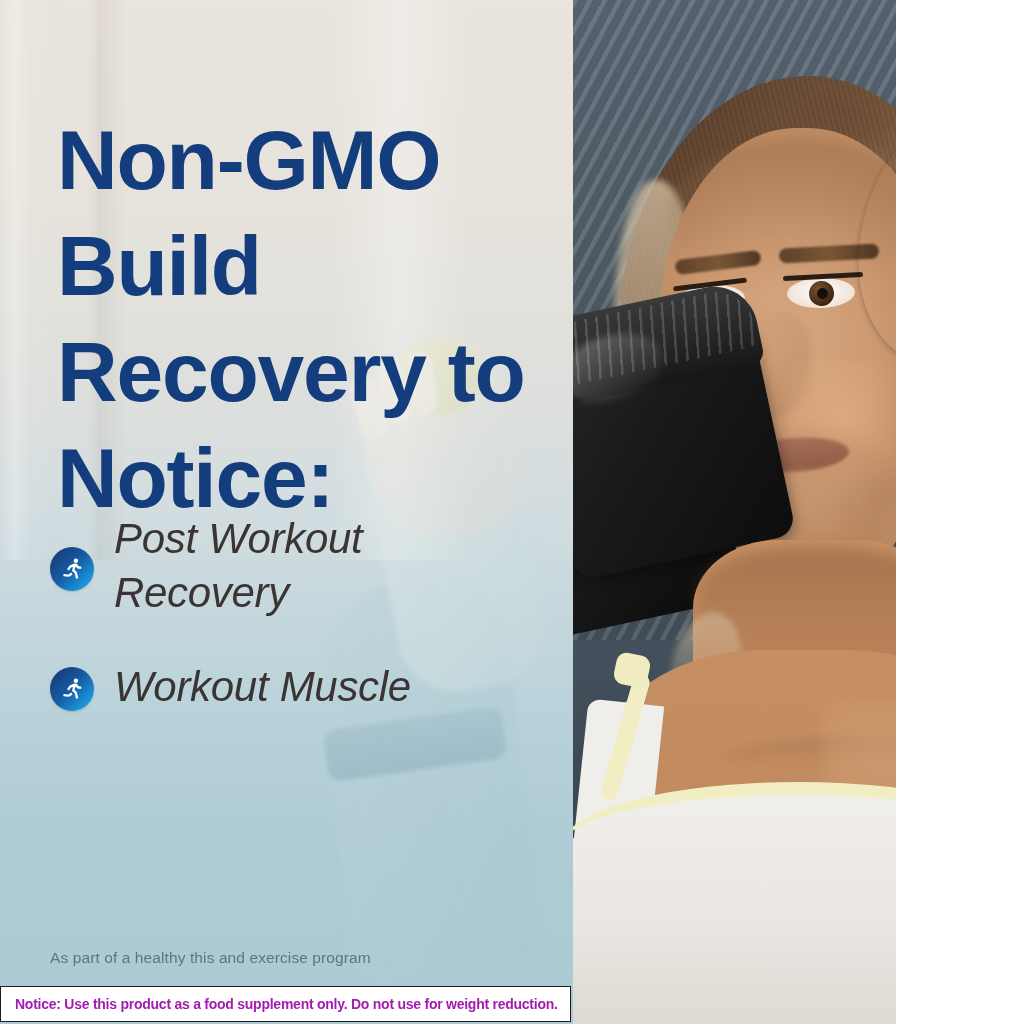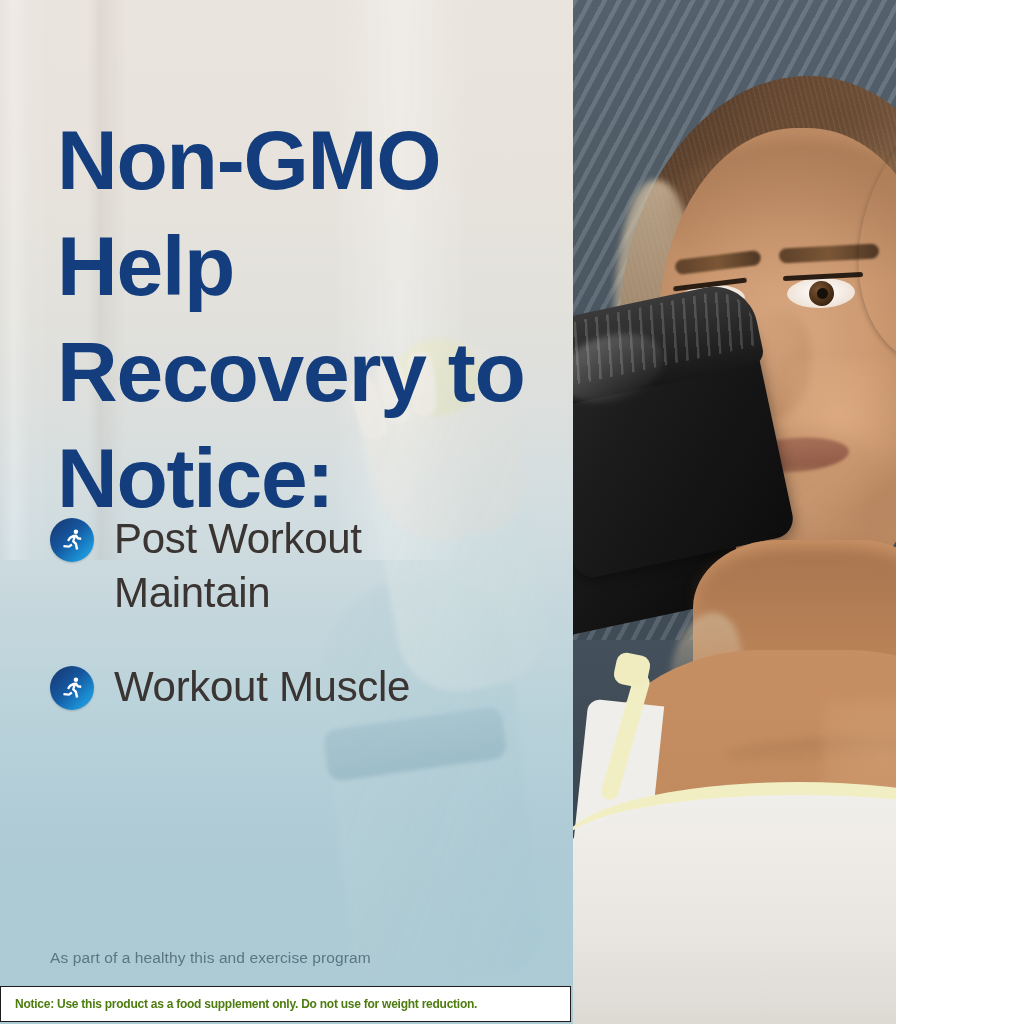--- a/index.html
+++ b/index.html
@@ -78,21 +78,21 @@
 
   .headline{
     position:absolute;left:57px;top:52px;width:470px;
     color:#133d7c;
     font-size:84px;line-height:1.26;font-weight:bold;
     letter-spacing:-1.2px;
   }
   .headline .ln{display:block;white-space:nowrap;}
 
   .bullets{position:absolute;left:50px;top:512px;width:500px;}
-  .bullet{display:flex;align-items:flex-start;margin-bottom:40px;}
+  .bullet{display:flex;align-items:center;margin-bottom:40px;font-style:italic;}
   .badge{
     flex:0 0 auto;width:44px;height:44px;border-radius:50%;
     background:linear-gradient(135deg,#17356e 0%,#1558a0 45%,#1b8fd4 78%,#27a3e0 100%);
     display:flex;align-items:center;justify-content:center;
     margin-top:6px;box-shadow:0 1px 2px rgba(0,0,0,.18);
   }
   .badge svg{display:block;}
   .bullet-text{
     margin-left:20px;color:#3a3432;
     font-size:42px;line-height:1.28;font-weight:400;letter-spacing:-0.3px;
@@ -103,21 +103,21 @@
     position:absolute;left:50px;top:949px;
     font-size:15.5px;color:#5c7681;letter-spacing:0.1px;white-space:nowrap;
   }
 
   .notice-box{
     position:absolute;left:0;top:986px;width:571px;height:36px;
     background:#ffffff;border:1.6px solid #1c1c1c;box-sizing:border-box;
     display:flex;align-items:center;
   }
   .notice-text{
-    margin-left:14px;font-size:12px;font-weight:bold;color:#4d7c0f;
+    margin-left:14px;font-size:14px;font-weight:bold;color:#a21caf;
     letter-spacing:-0.25px;white-space:nowrap;
   }
 
   
   .photo{
     position:absolute;left:573px;top:0;width:451px;height:1024px;
     overflow:hidden;background:#4b5a66;
   }
   .wall{
     position:absolute;left:0;top:0;width:451px;height:700px;
@@ -352,41 +352,41 @@
       <div class="bottle"></div>
       <div class="hand"></div>
       <div class="cap"></div>
       <div class="finger" style="left:92px;top:46px;transform:rotate(-18deg);"></div>
       <div class="finger" style="left:118px;top:30px;transform:rotate(-12deg);"></div>
       <div class="finger" style="left:146px;top:22px;transform:rotate(-6deg);"></div>
     </div>
 
     <h1 class="headline">
       <span class="ln">Non-GMO</span>
-      <span class="ln">Help</span>
+      <span class="ln">Build</span>
       <span class="ln">Recovery to</span>
       <span class="ln">Notice:</span>
     </h1>
 
     <div class="bullets">
 
       <div class="bullet">
         <div class="badge">
           <svg width="26" height="26" viewBox="0 0 24 24" aria-hidden="true">
             <circle cx="15.6" cy="4.3" r="2.1" fill="#ffffff"></circle>
             <path d="M13.1 7.2 L9.6 9.1 L7.4 12.2 L9.2 13.3 L10.9 10.9 L13.0 9.9
                      L12.0 13.6 L14.6 16.2 L15.6 21.0 L17.8 20.6 L16.6 15.0
                      L14.3 12.8 L15.4 9.6 L17.0 11.6 L20.4 11.9 L20.6 9.8
                      L18.1 9.5 L16.3 6.9 Z" fill="#ffffff"></path>
             <path d="M9.0 17.0 L4.2 16.6 L4.0 18.7 L9.4 19.2 L12.6 17.0 L11.2 15.2 Z" fill="#ffffff"></path>
           </svg>
         </div>
         <div class="bullet-text">
           <span class="ln">Post Workout</span>
-          <span class="ln">Maintain</span>
+          <span class="ln">Recovery</span>
         </div>
       </div>
 
       <div class="bullet">
         <div class="badge">
           <svg width="26" height="26" viewBox="0 0 24 24" aria-hidden="true">
             <circle cx="15.6" cy="4.3" r="2.1" fill="#ffffff"></circle>
             <path d="M13.1 7.2 L9.6 9.1 L7.4 12.2 L9.2 13.3 L10.9 10.9 L13.0 9.9
                      L12.0 13.6 L14.6 16.2 L15.6 21.0 L17.8 20.6 L16.6 15.0
                      L14.3 12.8 L15.4 9.6 L17.0 11.6 L20.4 11.9 L20.6 9.8

